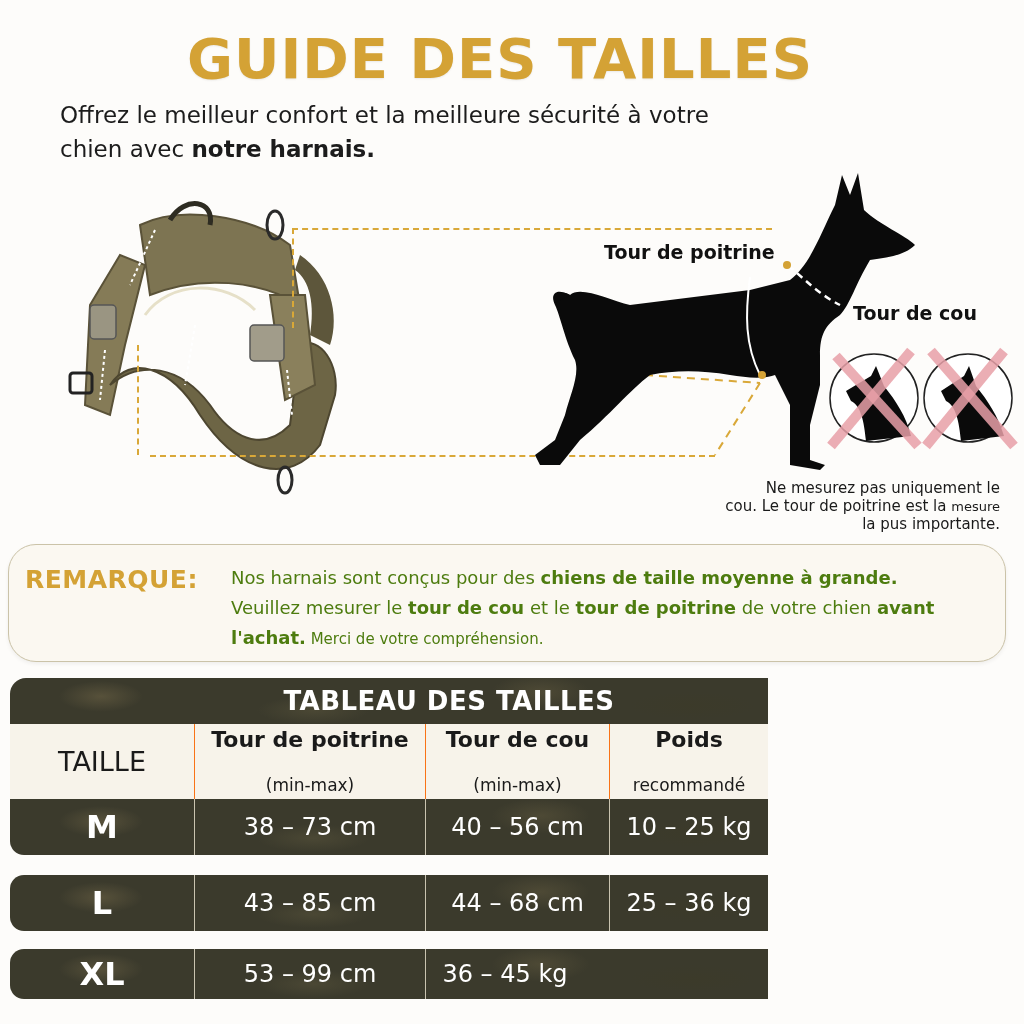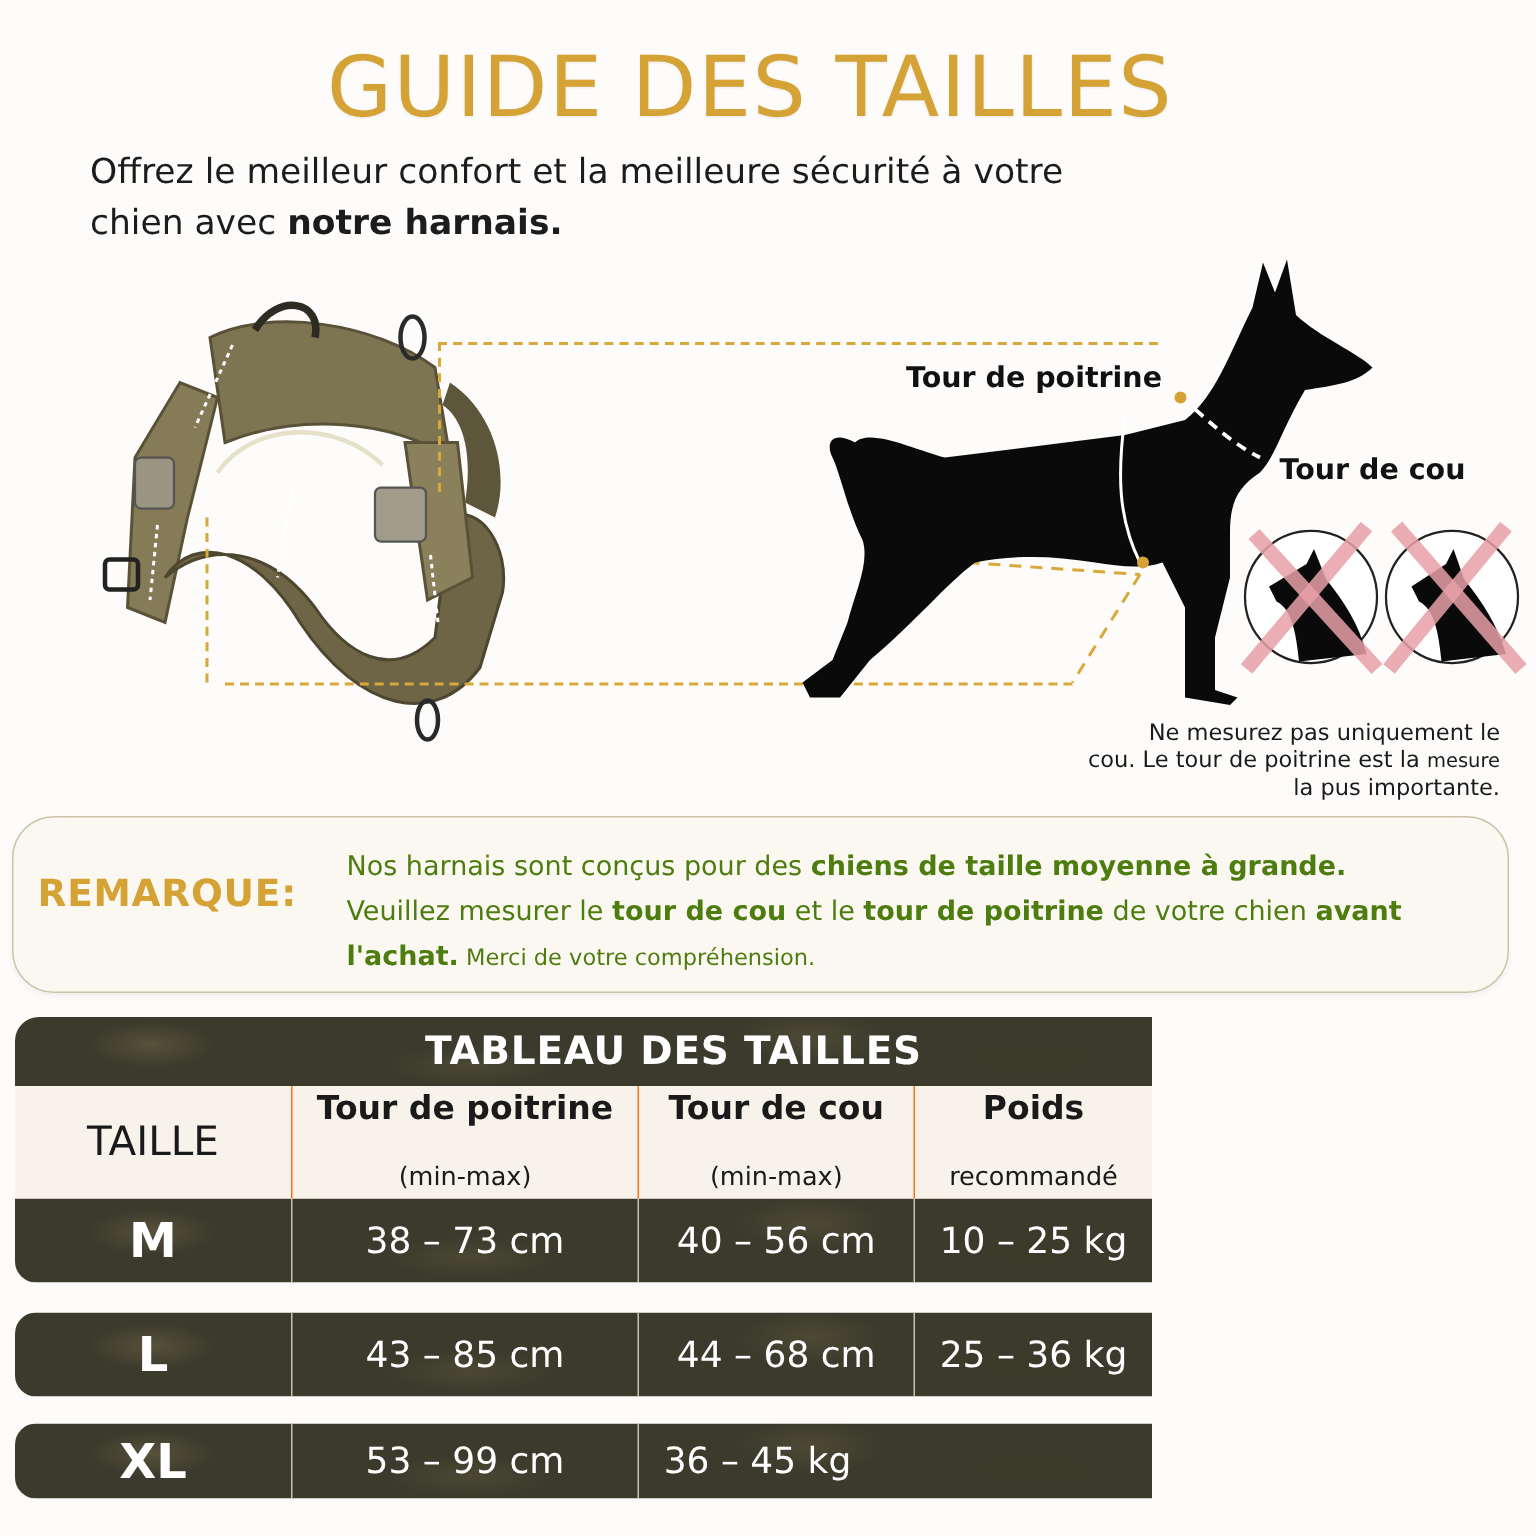--- a/index.html
+++ b/index.html
@@ -7,21 +7,21 @@
   body {
     background: #fdfcfa;
     font-family: "DejaVu Sans", sans-serif;
     color: #1a1a1a;
     position: relative;
   }
   .title {
     position: absolute; left: 0; top: 26px; width: 1000px;
     text-align: center;
     font-family: "DejaVu Sans", sans-serif;
-    font-weight: normal;
+    font-weight: bold;
     font-size: 56px;
     letter-spacing: 1px;
     color: #d4a235;
     text-shadow: 0 1px 2px rgba(0,0,0,0.08);
   }
   .subtitle {
     position: absolute; left: 60px; top: 98px; width: 890px;
     text-align: left;
     font-size: 23px; line-height: 34px;
     color: #1c1c1c;
@@ -53,21 +53,21 @@
 
   
   .remark {
     position: absolute; left: 8px; top: 544px; width: 998px; height: 118px;
     border: 1.5px solid #cbc3a8;
     border-radius: 28px;
     background: #fbf8f1;
     box-shadow: 0 2px 4px rgba(0,0,0,0.06);
   }
   .remark-label {
-    position: absolute; left: 16px; top: 36px;
+    position: absolute; left: 16px; top: 20px;
     font-weight: bold; font-size: 25px; color: #d4a235; letter-spacing: 0.5px;
   }
   .remark-text {
     position: absolute; left: 222px; top: 18px; width: 770px;
     font-size: 18px; line-height: 30px; color: #4d7c0f;
   }
   .remark-text b { font-weight: bold; }
   .remark-text .sm { font-size: 15px; }
 
   

